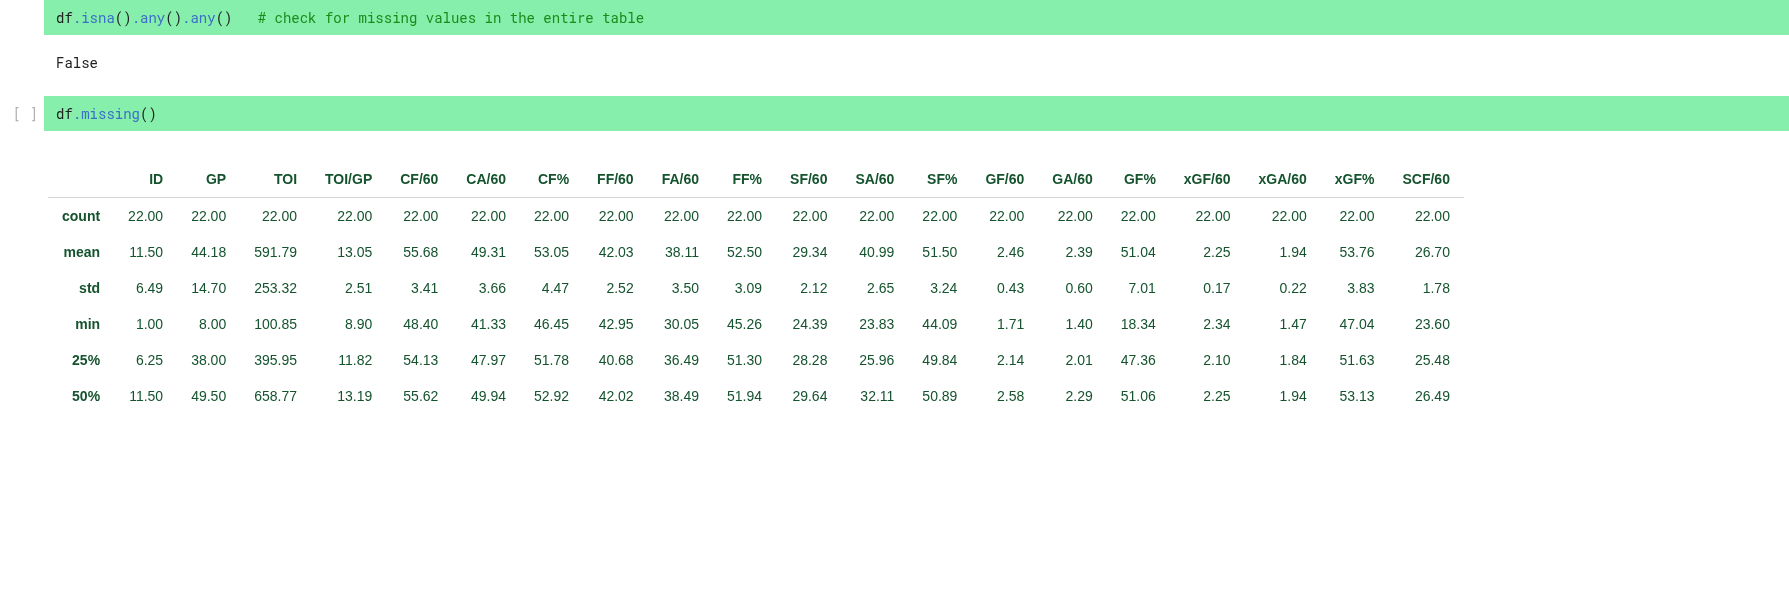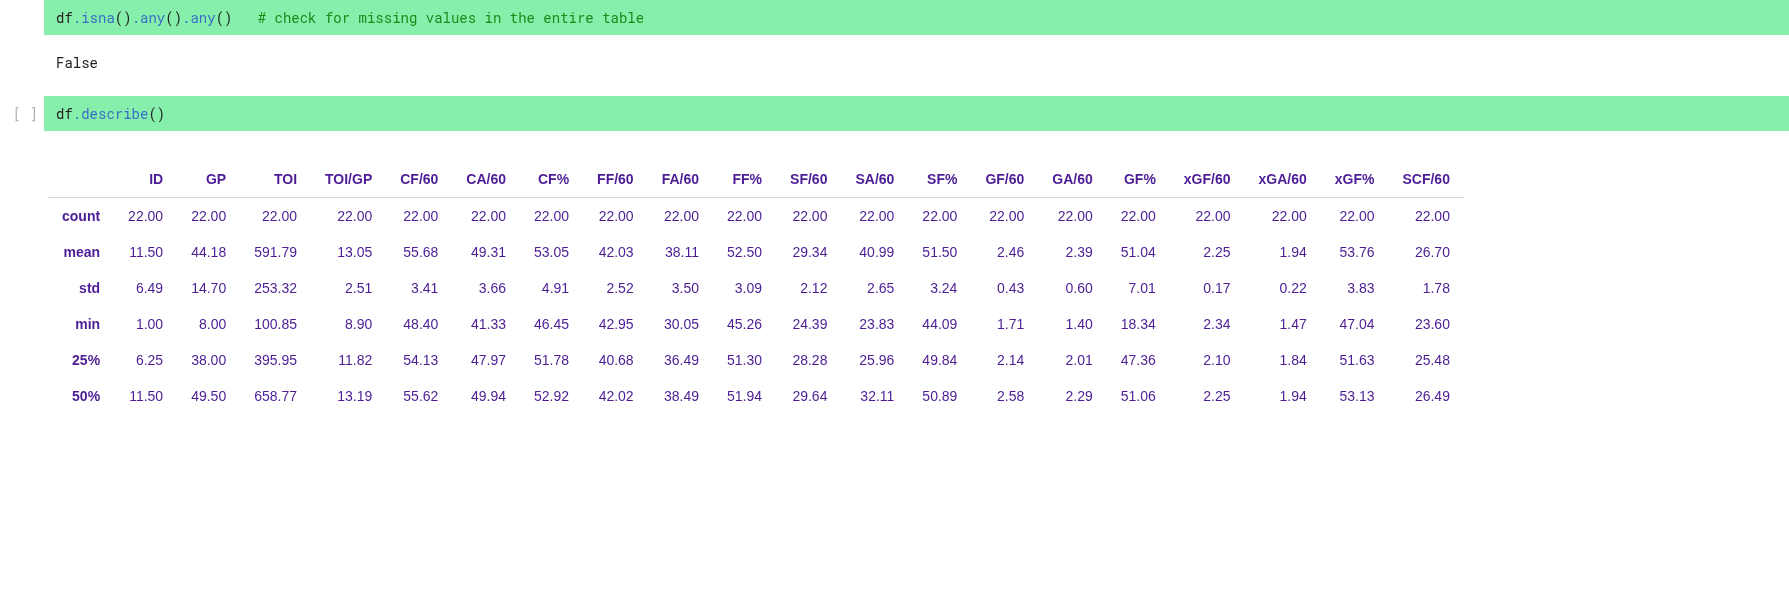--- a/index.html
+++ b/index.html
@@ -43,21 +43,21 @@
   .tok-call { color: #3b6fc7; }
   .tok-comment { color: #1a8c1a; }
   .table-output {
     padding: 30px 0 18px 48px;
     overflow-x: auto;
   }
   table.dataframe {
     border-collapse: collapse;
     font-family: Arial, Helvetica, sans-serif;
     font-size: 14px;
-    color: #4c1d95;
+    color: #14532d;
   }
   table.dataframe th, table.dataframe td {
     padding: 10px 14px;
     text-align: right;
     white-space: nowrap;
     border: none;
   }
   table.dataframe thead th {
     font-weight: bold;
     border-bottom: 1px solid #d8d8d8;
@@ -77,21 +77,21 @@
   <div class="code-area"><span>df</span><span class="tok-call">.isna</span><span>()</span><span class="tok-call">.any</span><span>()</span><span class="tok-call">.any</span><span>()</span><span>   </span><span class="tok-comment"># check for missing values in the entire table</span></div>
 </div>
 
 <div class="cell-block">
   <div class="gutter"></div>
   <div class="output-area">False</div>
 </div>
 
 <div class="cell-block">
   <div class="gutter">[ ]</div>
-  <div class="code-area"><span>df</span><span class="tok-call">.describe</span><span>()</span></div>
+  <div class="code-area"><span>df</span><span class="tok-call">.missing</span><span>()</span></div>
 </div>
 
 <div class="table-output">
   <table class="dataframe" id="df-table">
     <thead>
         <tr id="df-head-row">
           <th class="corner"></th>
           <th>ID</th>
           <th>GP</th>
           <th>TOI</th>
@@ -162,21 +162,21 @@
           <td>26.70</td>
         </tr>
         <tr>
           <th>std</th>
           <td>6.49</td>
           <td>14.70</td>
           <td>253.32</td>
           <td>2.51</td>
           <td>3.41</td>
           <td>3.66</td>
-          <td>4.91</td>
+          <td>4.47</td>
           <td>2.52</td>
           <td>3.50</td>
           <td>3.09</td>
           <td>2.12</td>
           <td>2.65</td>
           <td>3.24</td>
           <td>0.43</td>
           <td>0.60</td>
           <td>7.01</td>
           <td>0.17</td>

